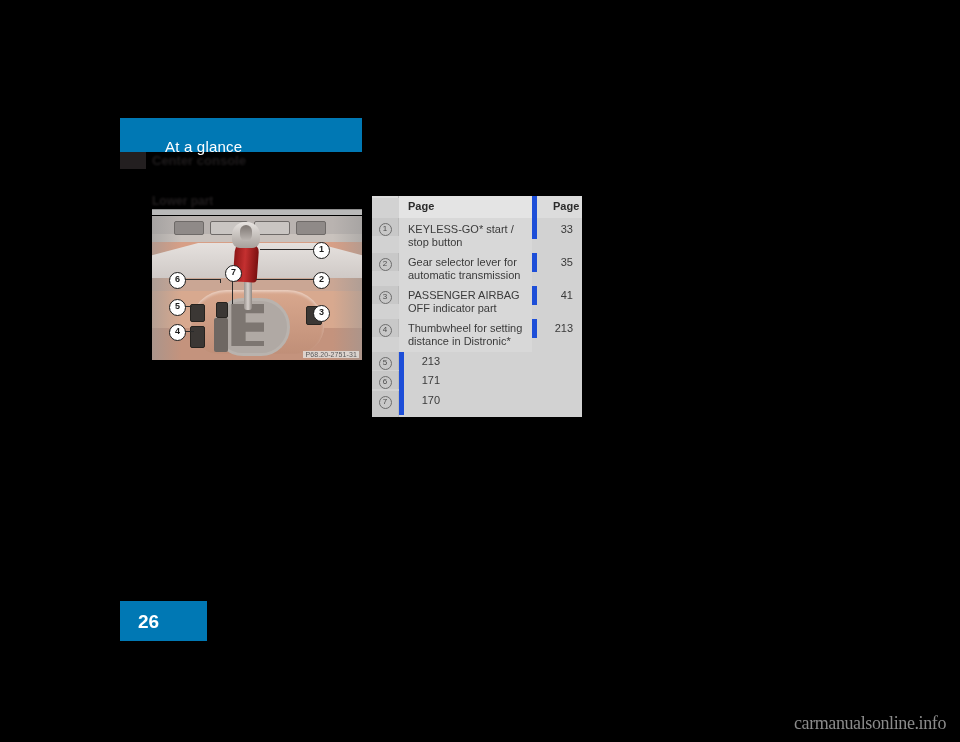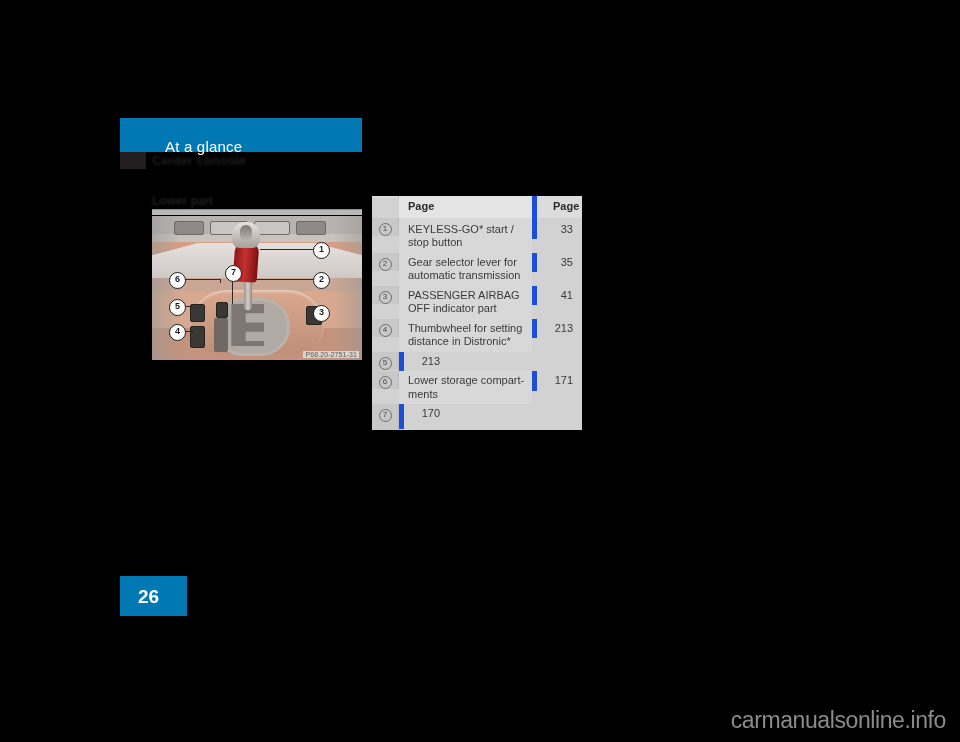--- a/index.html
+++ b/index.html
@@ -314,43 +314,43 @@
     font-size: 8px;
     color: #4a4a4a;
     text-align: center;
     margin-top: 3px;
   }
 
   
   .page-num {
     position: absolute;
     left: 120px;
-    top: 576px;
-    width: 67px;
+    top: 601px;
+    width: 87px;
     height: 40px;
     background: #0078b4;
   }
   .page-num span {
     position: absolute;
     left: 18px;
     top: 10px;
     color: #ffffff;
     font-size: 19px;
     font-weight: bold;
   }
 
   
   .watermark {
     position: absolute;
     right: 14px;
     bottom: 8px;
     color: #8b8b8b;
-    font-size: 23px;
+    font-size: 18px;
     letter-spacing: -0.4px;
-    font-family: Liberation Sans, sans-serif;
+    font-family: Liberation Serif, serif;
   }
 </style>
 </head>
 <body>
 
 <div class="page">
 
   <div class="title-bar">
     <div class="title-text">At a glance</div>
   </div>
@@ -434,21 +434,20 @@
           <div class="col-num"><span class="circ-num">4</span></div>
           <div class="col-item">Thumbwheel for setting distance in Distronic*</div>
           <div class="col-page">213</div>
         </div>
         <div class="legend-row">
           <div class="col-num"><span class="circ-num">5</span></div>
           <div class="col-page">213</div>
         </div>
         <div class="legend-row">
           <div class="col-num"><span class="circ-num">6</span></div>
-          <div class="col-item">Lower storage compart-ments</div>
           <div class="col-page">171</div>
         </div>
         <div class="legend-row">
           <div class="col-num"><span class="circ-num">7</span></div>
           <div class="col-page">170</div>
         </div>
       </div>
   </div>
 
   <div class="page-num">

